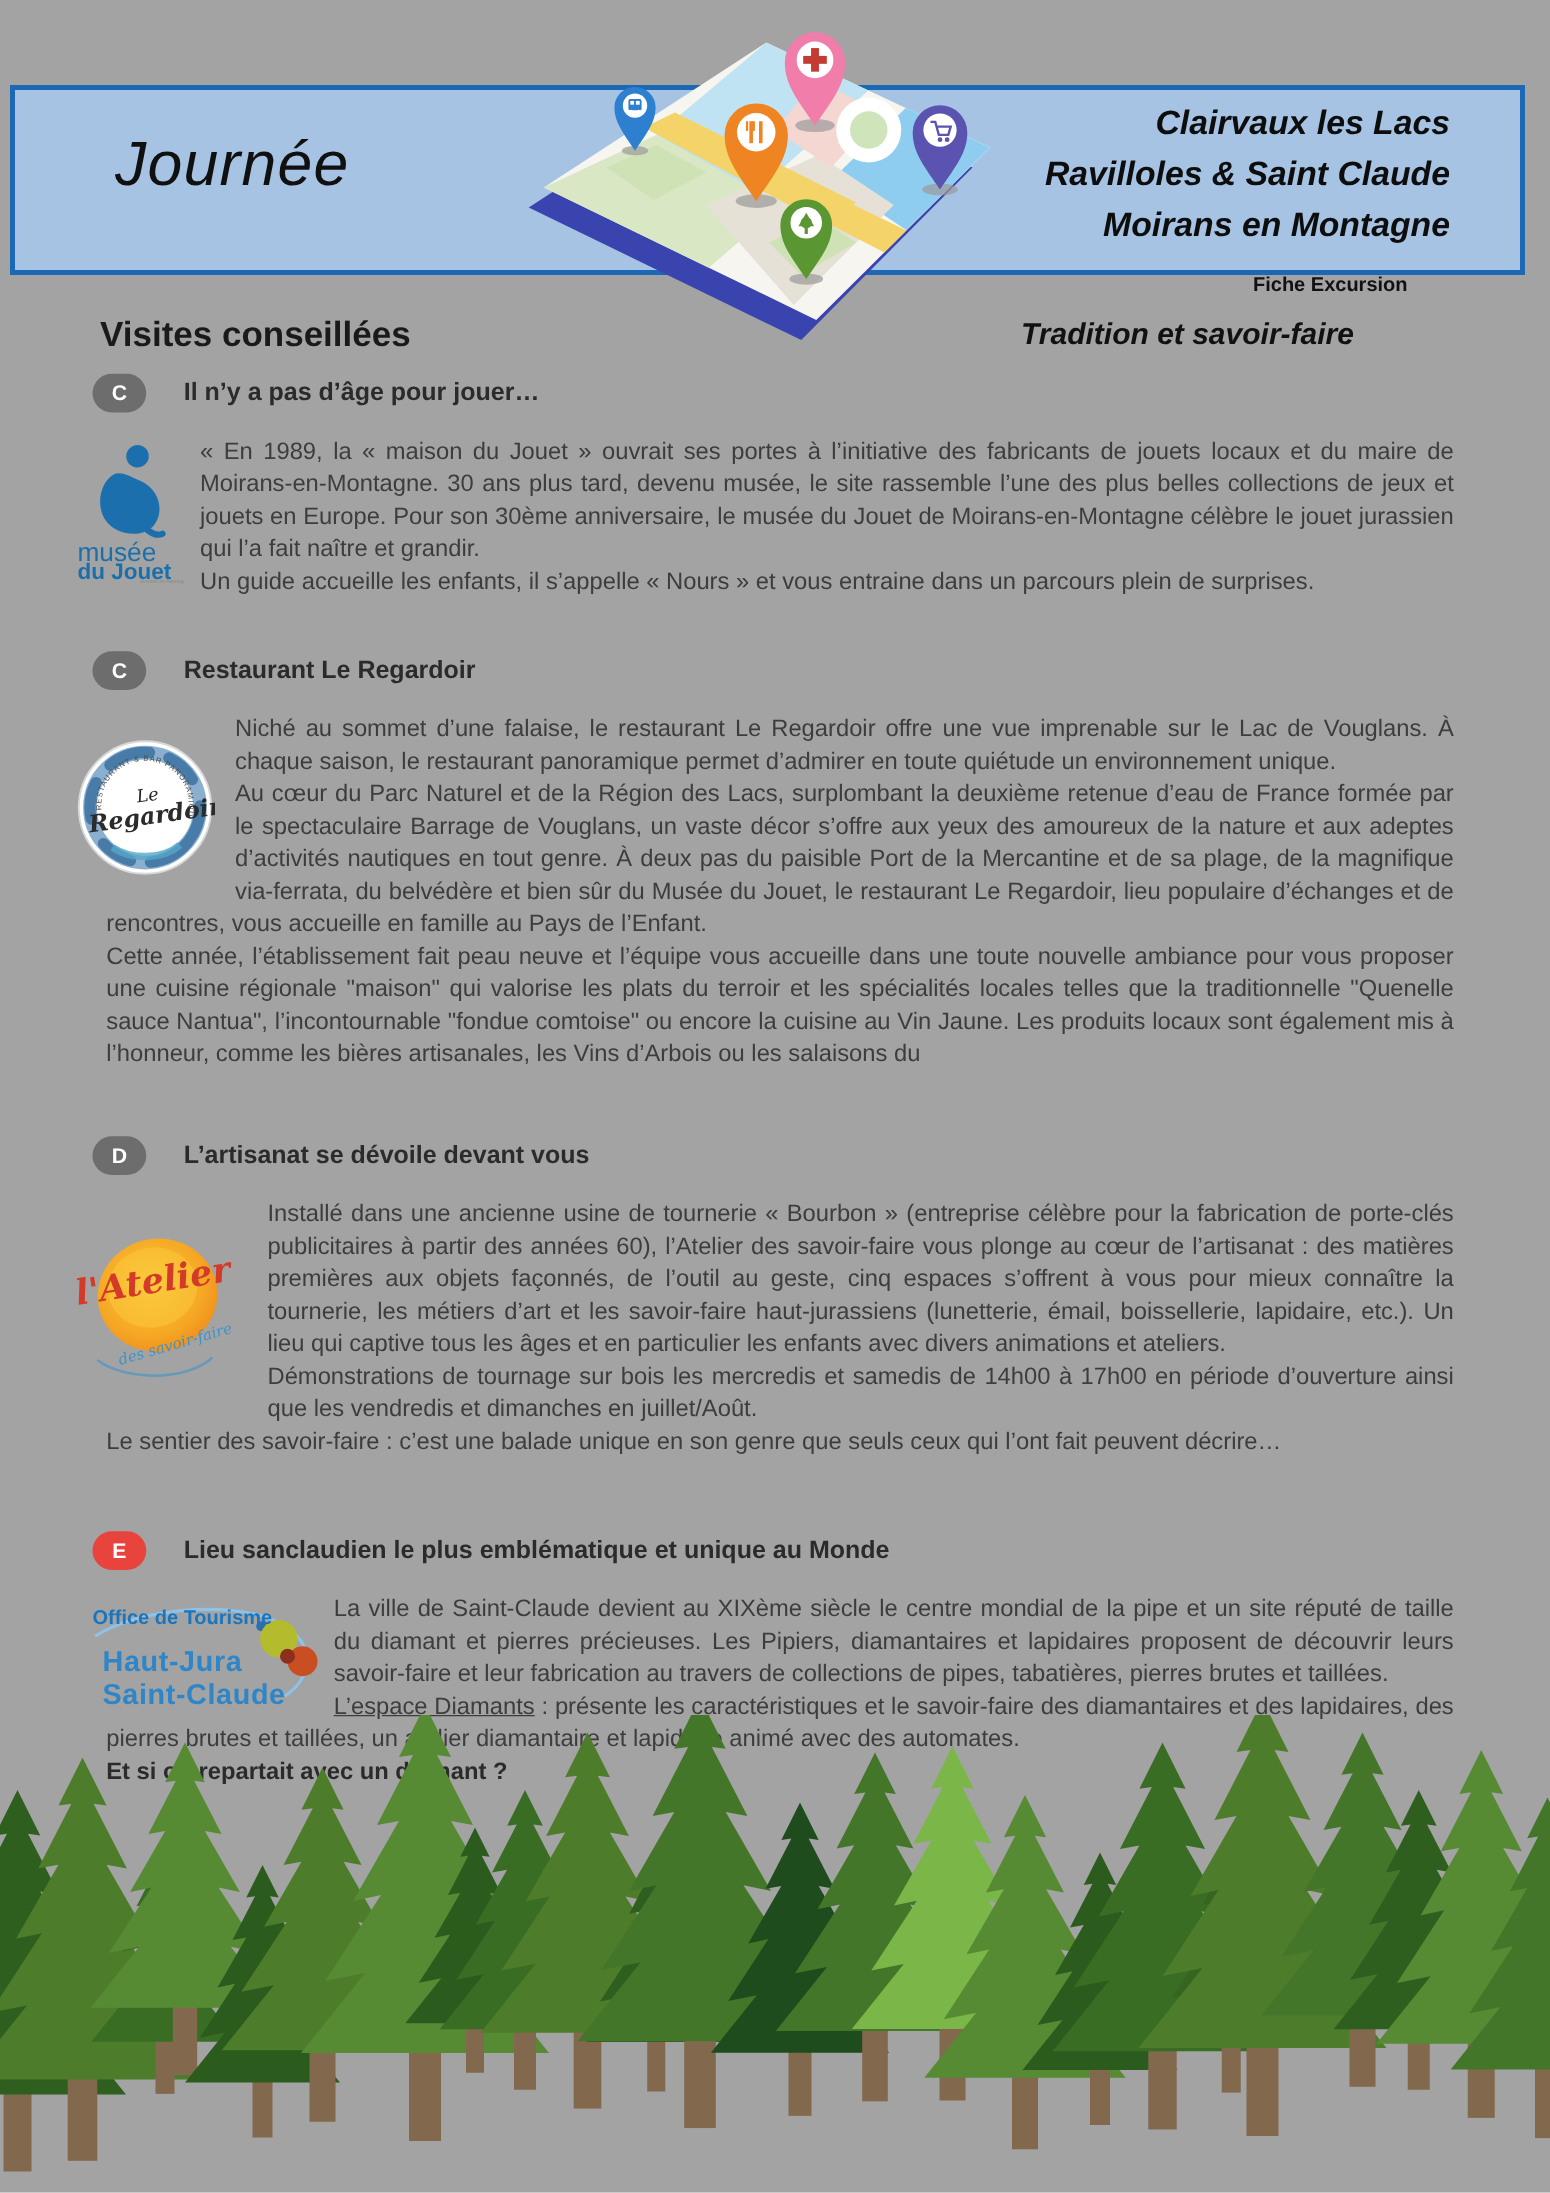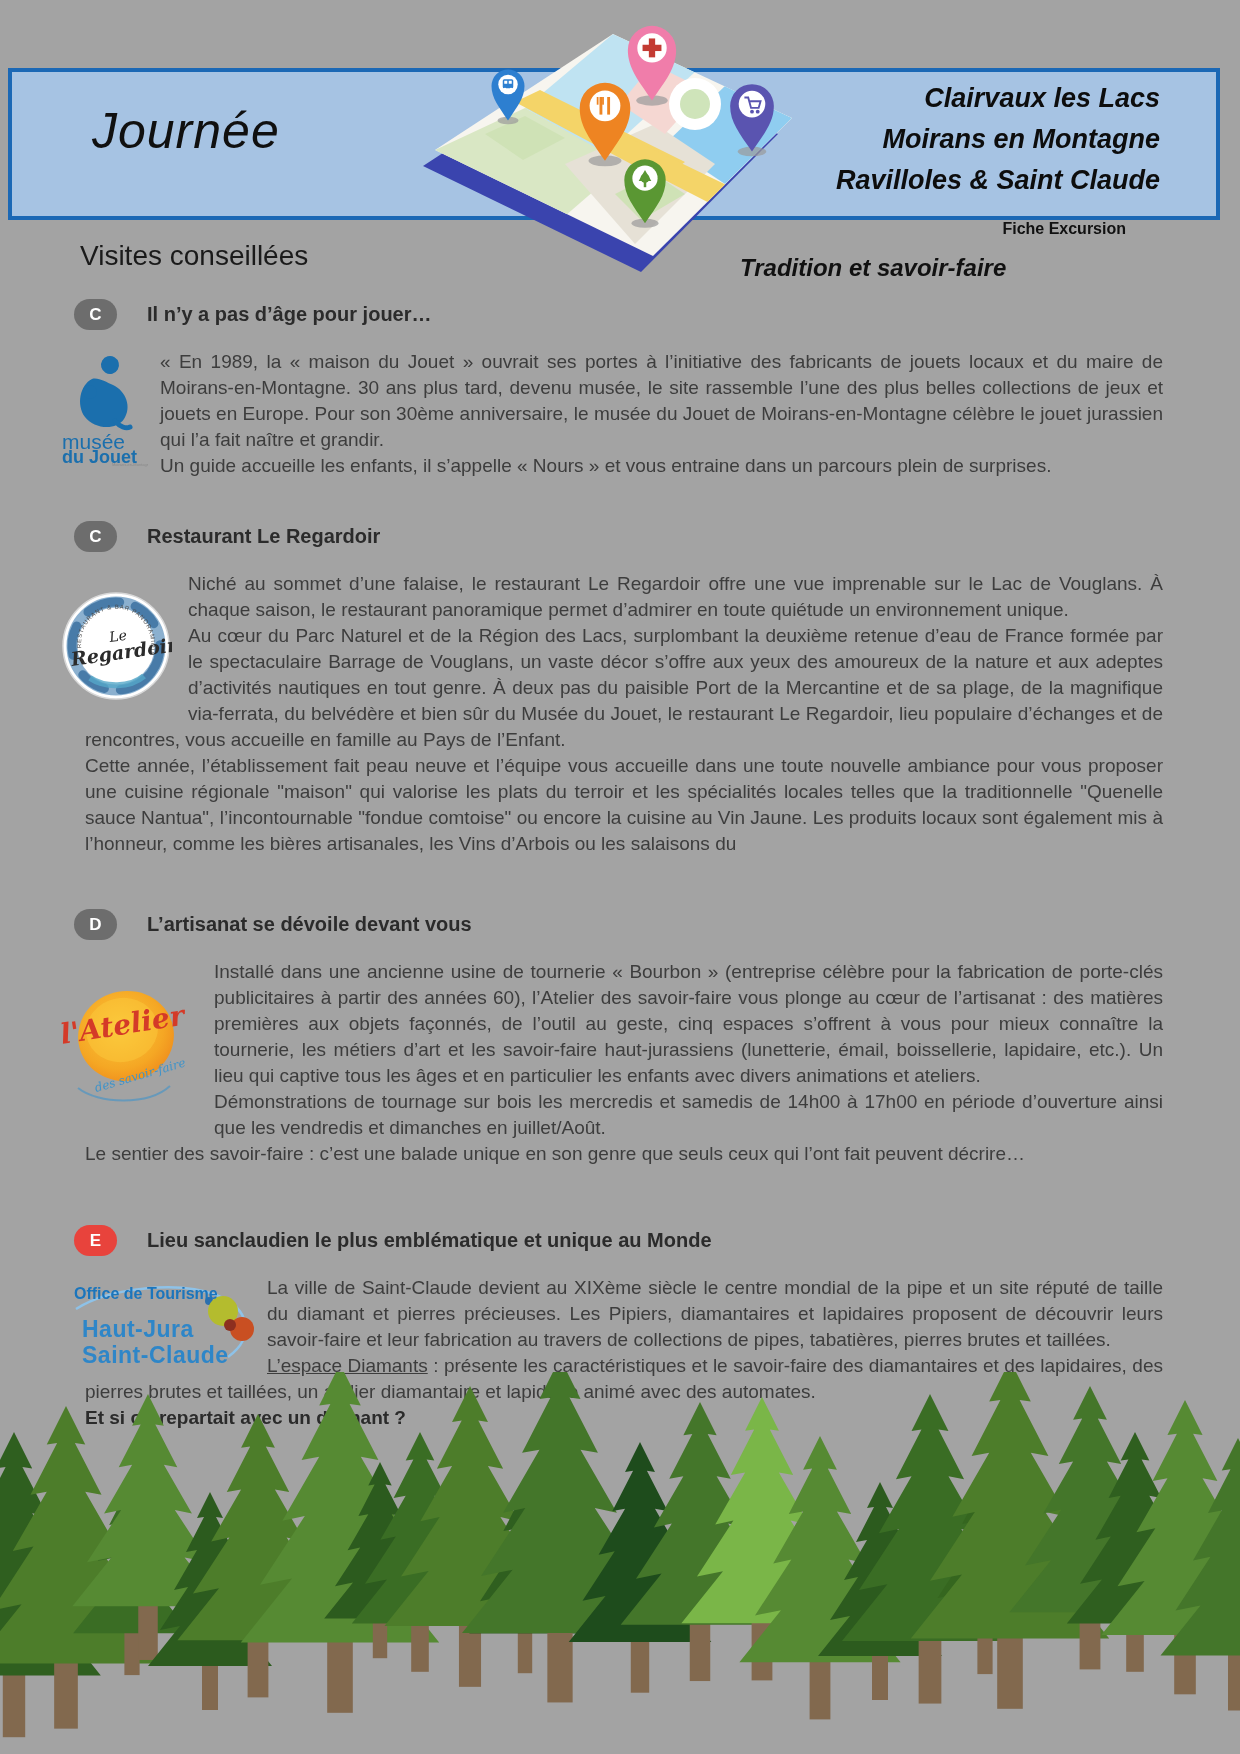--- a/index.html
+++ b/index.html
@@ -6,22 +6,22 @@
   .page{position:relative;width:1240px;height:1754px;margin:0 auto;background:#a3a3a3;overflow:hidden;
         font-family:"Liberation Sans",sans-serif;color:var(--body-text,#3d3d3d);}
   
   .banner{position:absolute;left:8px;top:68px;width:1212px;height:152px;box-sizing:border-box;
           background:var(--banner-bg,#a6c3e3);border:4px solid var(--banner-border,#1b68b5);}
   .journee{position:absolute;left:92px;top:102px;font-size:50px;font-style:italic;color:#101010;letter-spacing:1px;}
   .map-illu{position:absolute;left:365px;top:4px;width:450px;height:274px;}
   .destinations{position:absolute;right:80px;top:78px;text-align:right;font-weight:bold;font-style:italic;
                 font-size:27px;line-height:41px;color:#0d0d0d;}
   .doc-type{position:absolute;right:114px;top:220px;width:400px;text-align:right;font-size:16px;font-weight:bold;color:#111;}
-  .doc-subtitle{position:absolute;right:80px;top:254px;width:420px;text-align:left;font-size:24px;font-weight:bold;font-style:italic;color:#111;}
-  .visites{position:absolute;left:80px;top:240px;margin:0;font-size:28px;font-weight:normal;color:var(--heading-text,#1a1a1a);}
+  .doc-subtitle{position:absolute;right:80px;top:254px;width:420px;text-align:center;font-size:24px;font-weight:bold;font-style:italic;color:#111;}
+  .visites{position:absolute;left:80px;top:252px;margin:0;font-size:28px;font-weight:bold;color:var(--heading-text,#1a1a1a);}
   
   .content{position:absolute;left:85px;top:287px;width:1078px;}
   .entry{margin:0;}
   .entry-head{display:flex;align-items:center;gap:14px;margin-left:-11px;margin-bottom:7px;}
   .badge{flex:0 0 auto;width:43px;height:31px;border-radius:16px;background:var(--badge-gray,#6d6d6d);
          color:#fff;font-weight:bold;font-size:17px;display:flex;align-items:center;justify-content:center;}
   .badge.red{background:var(--badge-red,#e8433c);}
   .entry-title{margin:16px;font-size:20px;font-weight:bold;color:#2b2b2b;}
   .entry-body{font-size:19px;line-height:26px;text-align:justify;}
   .entry-body p{margin:0;}
@@ -108,22 +108,22 @@
       <path d="M0 48 C-13 29 -23 17 -23 0 A23 23 0 1 1 23 0 C23 17 13 29 0 48 Z" fill="#5a9733"></path>
       <circle cx="0" cy="-2" r="14" fill="#ffffff"></circle>
       <polygon points="0,-11 7,1 -7,1" fill="#5a9733"></polygon>
         <circle cx="0" cy="-2" r="5" fill="#5a9733"></circle>
       <rect x="-1.4" y="1" width="2.8" height="7" fill="#5a9733"></rect>
     </g>
   </svg>
 
   <div class="destinations">
     <div>Clairvaux les Lacs</div>
+    <div>Ravilloles &amp; Saint Claude</div>
     <div>Moirans en Montagne</div>
-    <div>Ravilloles &amp; Saint Claude</div>
   </div>
 
   <div class="doc-type">Fiche Excursion</div>
   <div class="doc-subtitle">Tradition et savoir-faire</div>
   <h1 class="visites">Visites conseillées</h1>
 
   <div class="content">
 
     <section class="entry gap1 clearfix">
       <div class="entry-head">

